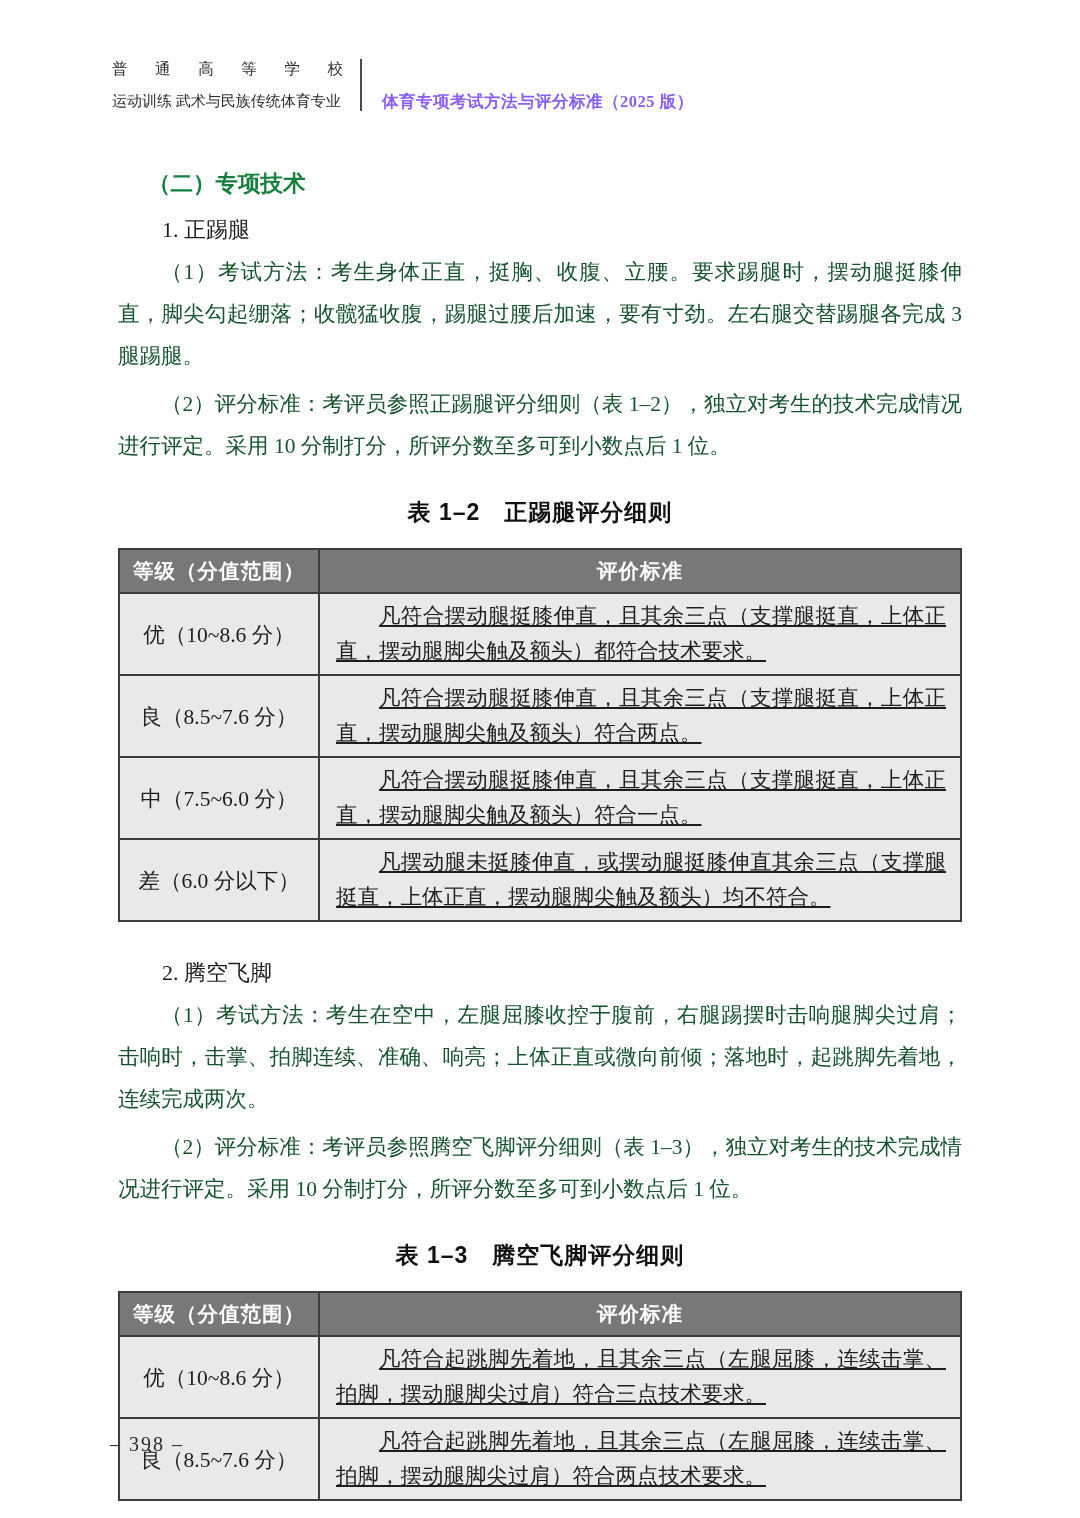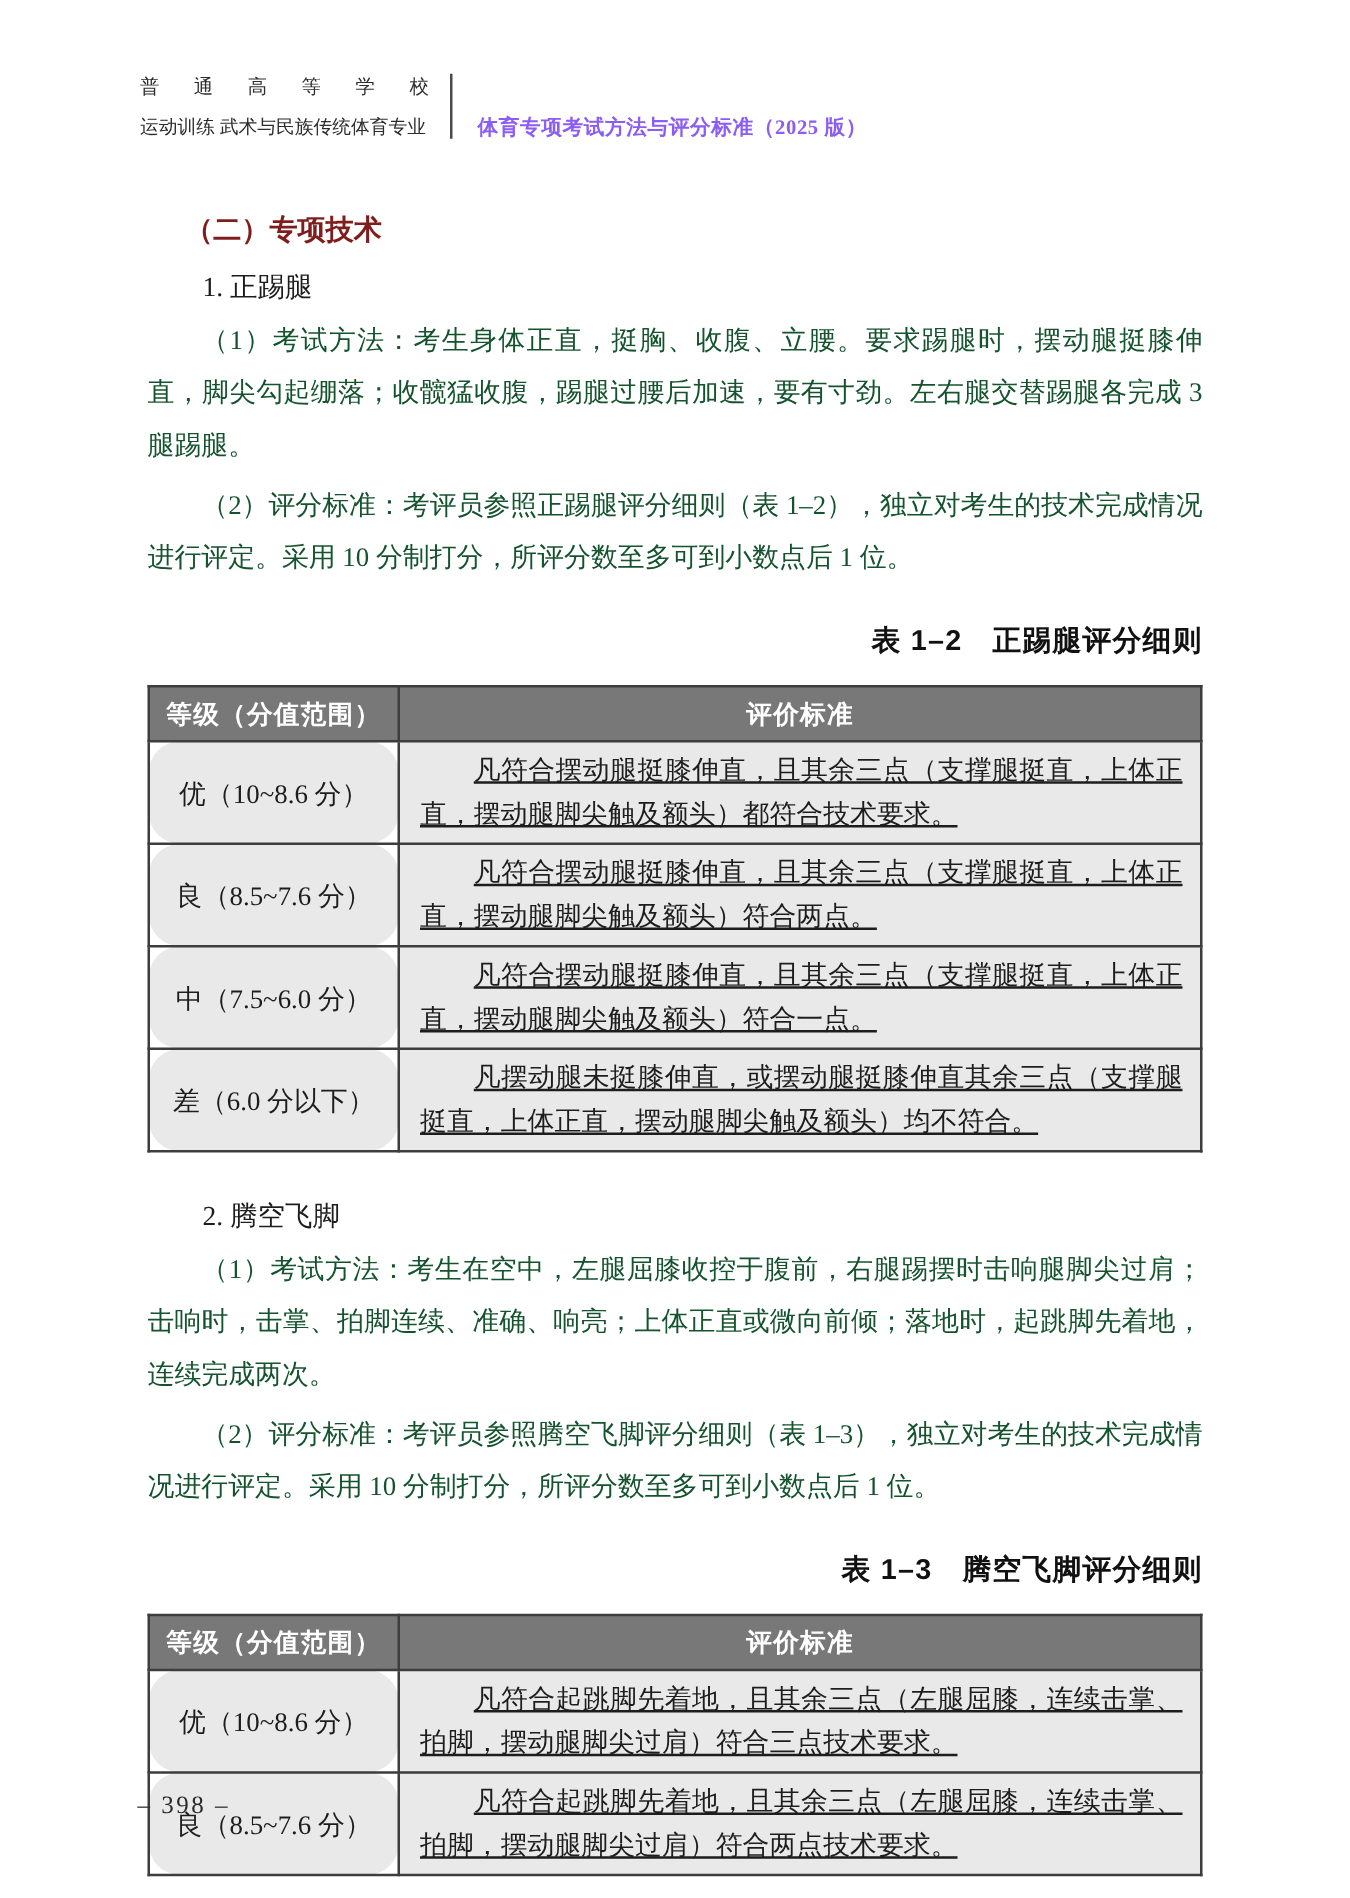--- a/index.html
+++ b/index.html
@@ -20,48 +20,48 @@
     font-size:15.5px; text-align:justify; text-align-last:justify; letter-spacing:1px;
   }
   .header-major-line { margin-top:12px; font-size:15px; white-space:nowrap; }
   .header-divider { width:2px; height:52px; background:#4a4a4a; margin:0 20px 0 16px; flex:0 0 auto; }
   .header-doc-title { font-size:16.5px; font-weight:bold; letter-spacing:0.5px; color:#8b5cf6; white-space:nowrap;margin-top:35px; }
 
   
   .page-body { position:absolute; left:118px; top:168px; width:844px; }
   .section-heading {
     font-family:"Liberation Sans","DejaVu Sans",sans-serif;
-    font-size:22.5px; font-weight:bold; padding-left:30px; color:#7f1d1d;
+    font-size:22.5px; font-weight:bold; padding-left:30px; color:#15803d;
   }
   .sub-title { font-size:22px; padding-left:44px; margin-top:16px; }
   .para {
     font-size:21.5px; line-height:42px; text-indent:2em;
     text-align:justify; margin-top:6px; color:#14532d;
   }
 
   
   .table-caption {
     font-family:"Liberation Sans","DejaVu Sans",sans-serif;
-    font-size:23px; font-weight:bold; text-align:right; color:#111;
+    font-size:23px; font-weight:bold; text-align:center; color:#111;
     margin-top:30px; margin-bottom:20px; letter-spacing:1px;
   }
   table.score-table {
     width:100%; border-collapse:collapse; table-layout:fixed;
   }
   table.score-table th, table.score-table td {
     border:2px solid var(--table-border,#3d3d3d);
   }
   table.score-table th {
     background:var(--table-header-bg,#787878); color:#ffffff;
     font-size:20.5px; font-weight:bold; height:44px; 
     letter-spacing:1px;
   }
   table.score-table td { background:var(--table-row-bg,#e9e9e9); }
   td.grade-cell {
-    width:200px; text-align:center; font-size:21.5px; vertical-align:middle;border-radius:25px;
+    width:200px; text-align:center; font-size:21.5px; vertical-align:middle;
   }
   td.criteria-cell {
     font-size:21.5px; line-height:35px; padding:5px 14px 5px 16px;
     text-indent:2em; text-align:justify; vertical-align:middle; height:80px;text-decoration:underline;
   }
   .col-grade { width:200px; }
 
   
   .page-number {
     position:absolute; left:110px; top:1433px;

